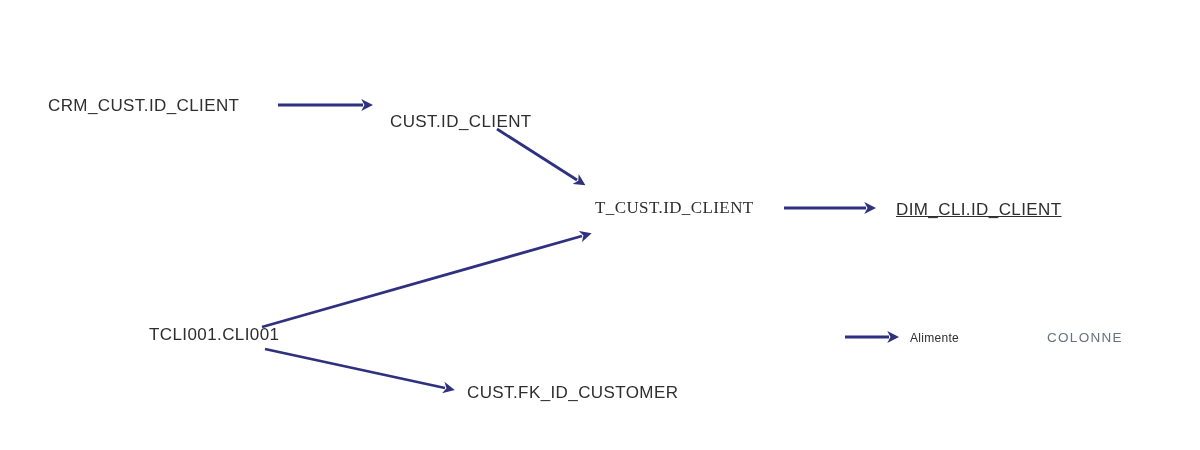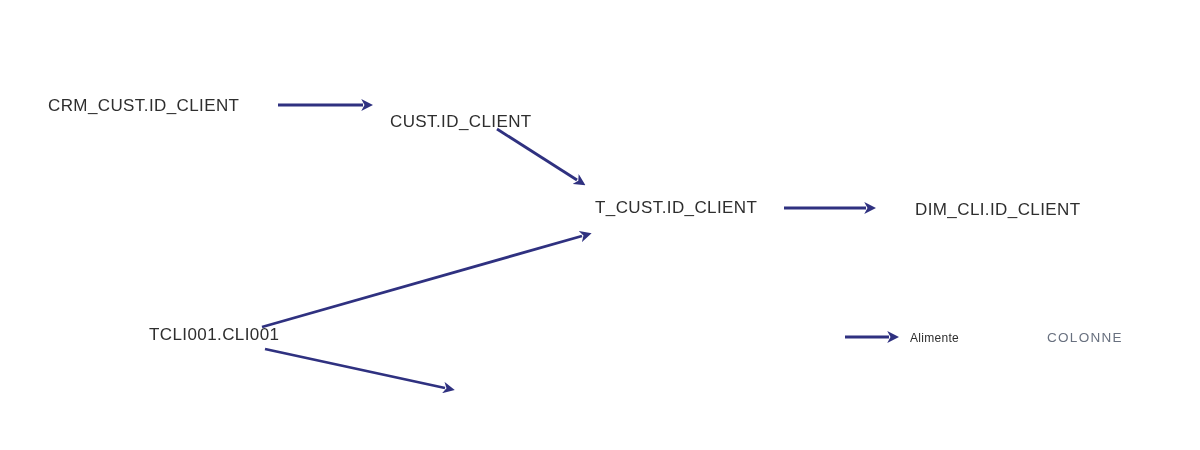--- a/index.html
+++ b/index.html
@@ -28,22 +28,22 @@
     transform: translateY(-50%);
     font-size: 17px;
     font-weight: 400;
     color: #2e2e2e;
     letter-spacing: 0.4px;
     white-space: nowrap;
     cursor: pointer;
   }
   .node-crm      { left: 48px;  top: 106px; }
   .node-cust     { left: 390px; top: 122px; }
-  .node-tcust    { left: 595px; top: 208px; }
-  .node-dimcli   { left: 915px; top: 210px; }
+  .node-tcust    { left: 595px; top: 208px; font-family: Liberation Serif, serif; }
+  .node-dimcli   { left: 896px; top: 210px; text-decoration: underline; }
   .node-tcli     { left: 113px; top: 335px; margin-left: 36px; }
   .node-custfk   { left: 467px; top: 393px; }
   .legend-label {
     position: absolute;
     transform: translateY(-50%);
     left: 910px;
     top: 338px;
     font-size: 12px;
     color: #2e2e2e;
     letter-spacing: 0.3px;
@@ -83,18 +83,19 @@
   <div class="node node-crm">CRM_CUST.ID_CLIENT</div>
 
   <div class="node node-cust">CUST.ID_CLIENT</div>
 
   <div class="node node-tcust">T_CUST.ID_CLIENT</div>
 
   <div class="node node-dimcli">DIM_CLI.ID_CLIENT</div>
 
   <div class="node node-tcli">TCLI001.CLI001</div>
 
+  <div class="node node-custfk">CUST.FK_ID_CUSTOMER</div>
 
   <div class="legend-label">Alimente</div>
 
   <div class="legend-type">COLONNE</div>
 
 </div>
 
 </body></html>

